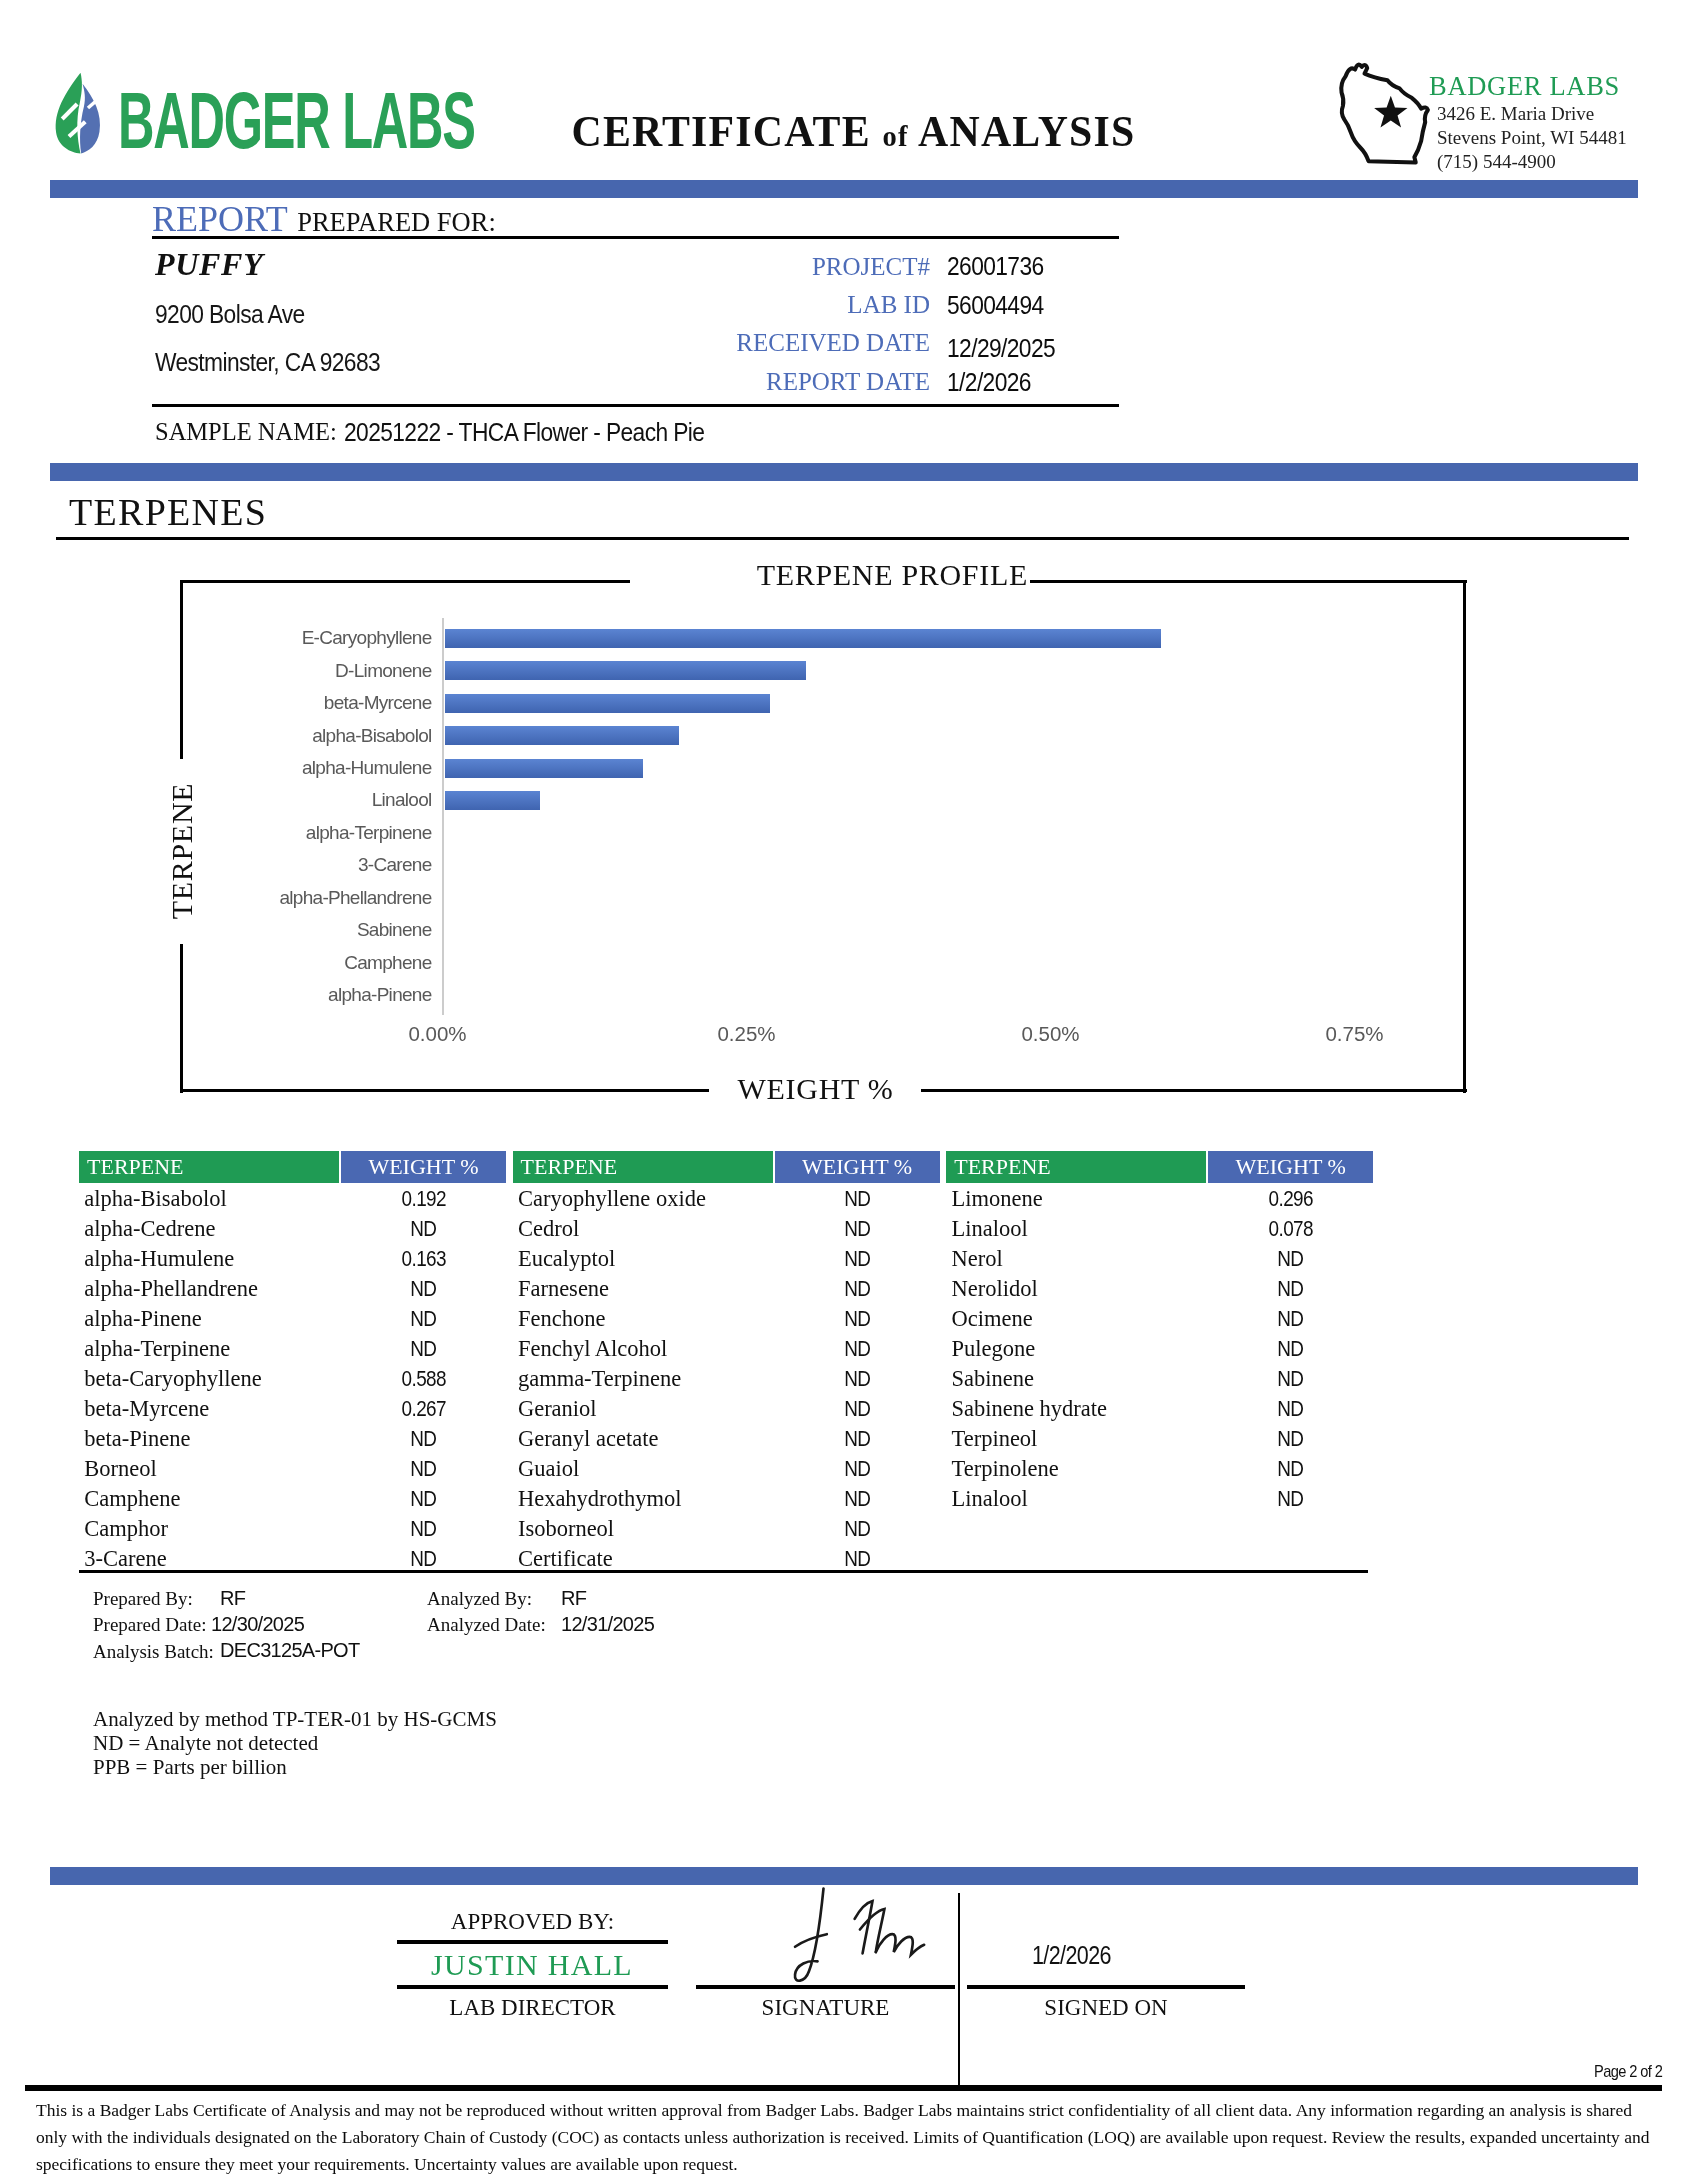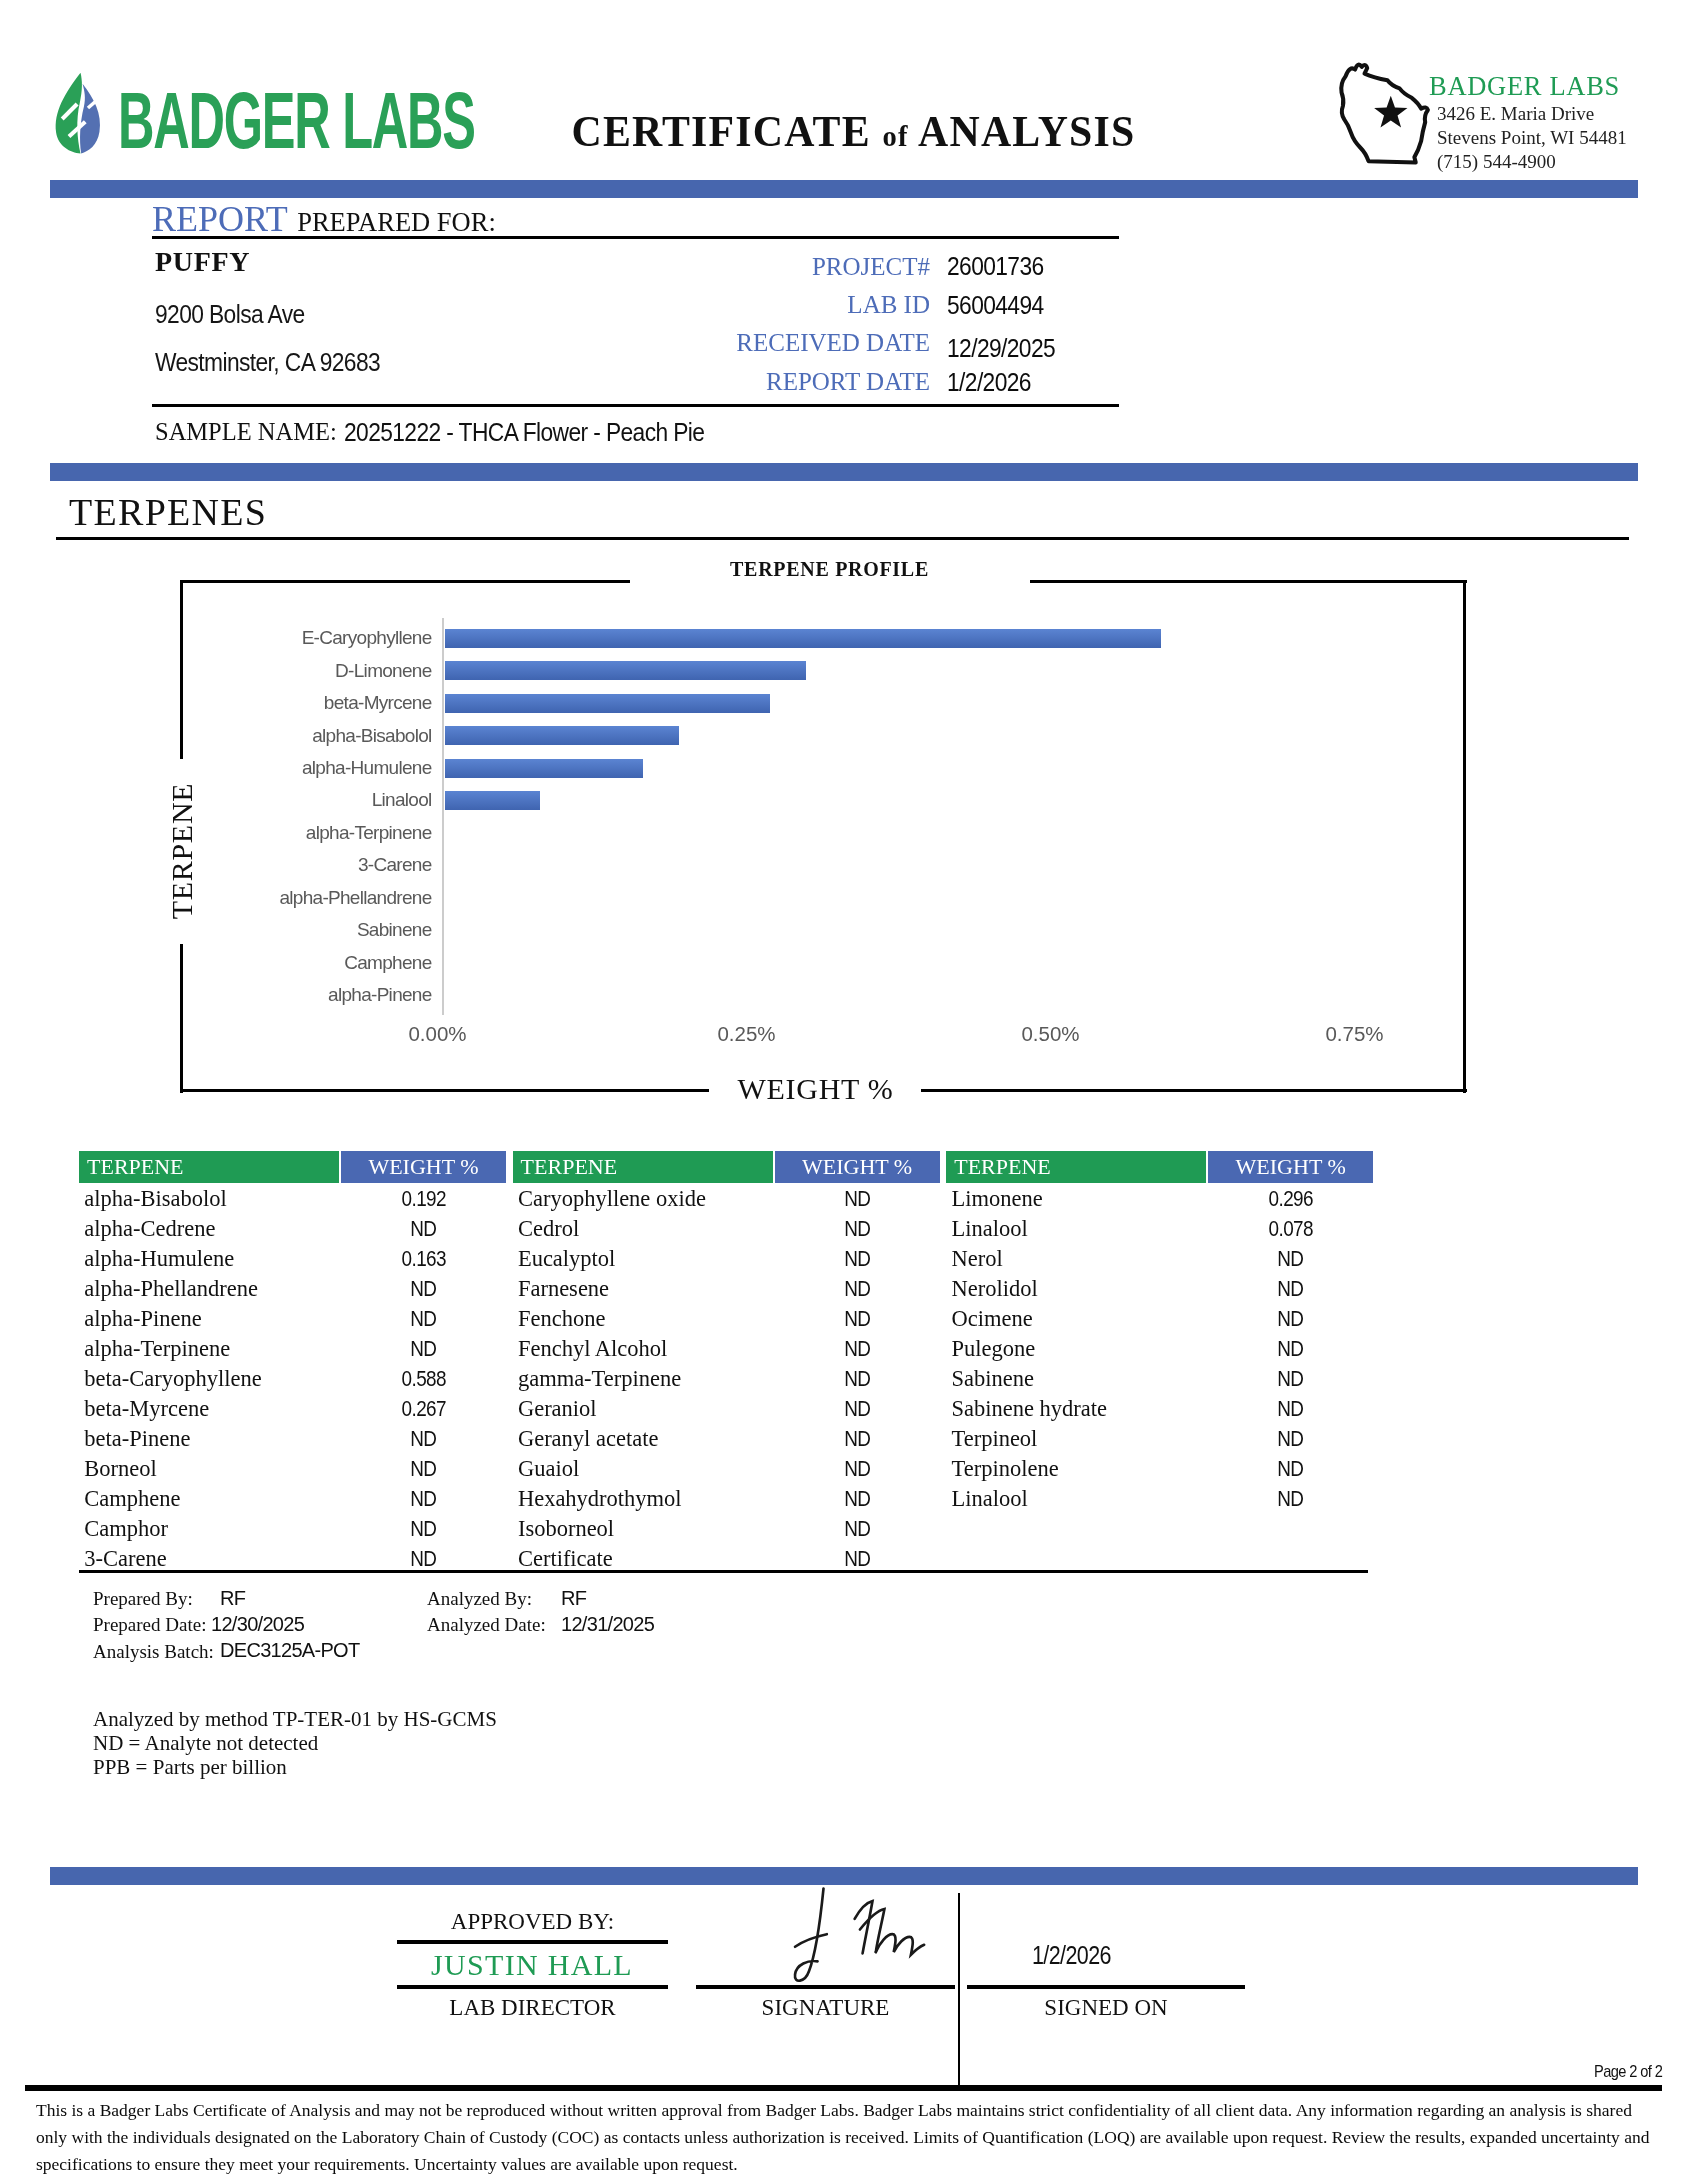--- a/index.html
+++ b/index.html
@@ -19,32 +19,32 @@
              letter-spacing:-2px;transform:scaleX(.64);transform-origin:left top;line-height:1;}
   #doc-title{left:463px;top:106px;width:781px;text-align:center;font-weight:bold;
              font-size:44px;letter-spacing:1.3px;transform:scaleX(.95);transform-origin:center top;}
   #doc-title .of{font-size:30px;}
   #lab-name{left:1429px;top:71px;font-size:26.5px;color:#1f9b54;letter-spacing:0.7px;}
   .lab-addr{left:1437px;font-size:19px;color:#222;}
   
   #report-line{left:152px;top:198px;}
   #report-word{font-size:36px;color:#4d6cb8;text-decoration:underline;text-underline-offset:4.6px;text-decoration-thickness:2px;}
   #prepared-for{font-size:26.5px;color:#111;margin-left:9.3px;}
-  #client-name{left:155px;top:246px;font-size:28px;font-weight:bold;letter-spacing:0.7px;}
+  #client-name{left:155px;top:246px;font-size:32px;font-weight:bold;letter-spacing:0.7px;font-style:italic;}
   .client-addr{left:155px;font-size:26.5px;color:#161616;}
   .meta-label{position:absolute;left:569px;width:361px;text-align:right;font-size:25px;color:#4d6cb8;font-family:"Liberation Serif",serif;}
   .meta-value{position:absolute;left:947px;font-size:26.5px;color:#0d0d0d;font-family:"Liberation Sans",sans-serif;letter-spacing:-0.7px;}
   #sample-label{left:155px;top:418px;font-size:24.5px;}
   #sample-value{left:344px;top:417px;font-size:26.5px;}
   
   #terpenes-heading{left:69px;top:490px;font-size:38px;letter-spacing:1.3px;}
   
   #chart-box{left:180px;top:580px;width:1287px;height:513px;}
   #chart-box .bseg{position:absolute;background:#000;}
-  #chart-title{position:absolute;left:451px;top:-22px;width:397px;text-align:center;font-size:20px;letter-spacing:0.7px;background:transparent;font-weight:bold;}
+  #chart-title{position:absolute;left:451px;top:-22px;width:397px;text-align:right;font-size:30px;letter-spacing:0.7px;background:transparent;}
   #chart-xlabel{position:absolute;left:503px;top:492px;width:265px;text-align:center;font-size:30px;letter-spacing:0.7px;}
   #chart-ylabel{position:absolute;left:-91px;top:271px;width:185px;text-align:center;font-size:30px;letter-spacing:0.7px;
                 transform:translateY(-50%) rotate(-90deg);}
   #chart-axis{position:absolute;left:262px;top:38px;width:2px;height:397px;background:#cccccc;}
   .cat-label{position:absolute;left:6.6px;width:245px;height:32px;display:flex;align-items:center;justify-content:flex-end;
              font-family:"Liberation Sans",sans-serif;font-size:19px;color:#595959;letter-spacing:-0.7px;}
   .bar{position:absolute;left:265px;height:19px;background:linear-gradient(#5b84d2,#3f64b0);}
   .tick{position:absolute;top:442px;width:119px;text-align:center;font-family:"Liberation Sans",sans-serif;
         font-size:20.5px;color:#595959;}
   

